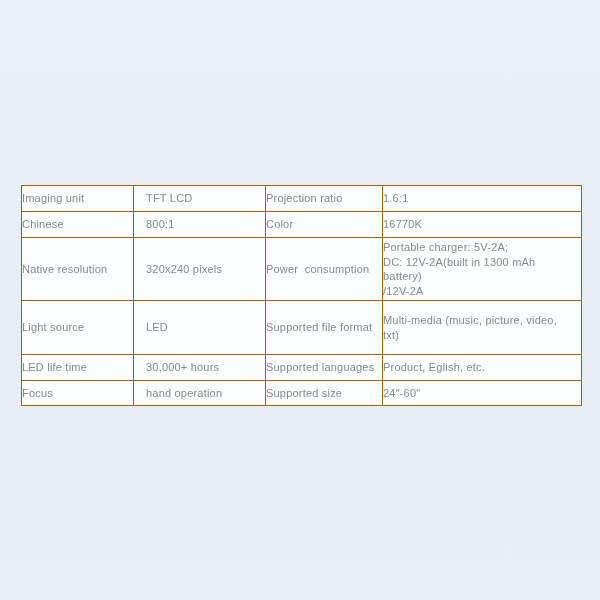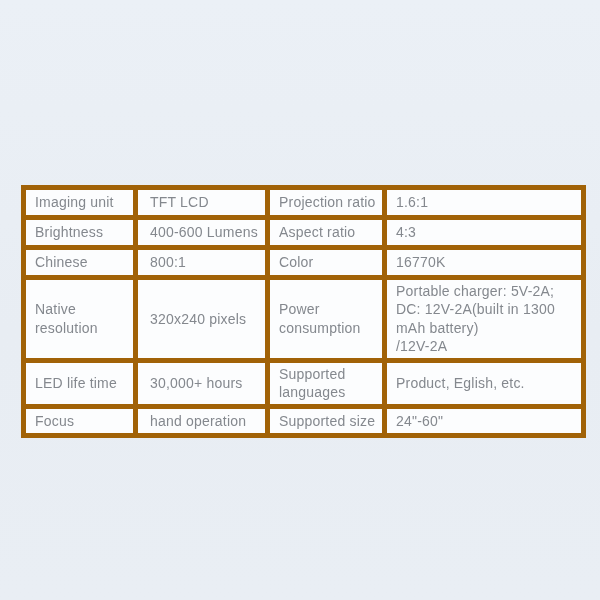--- a/index.html
+++ b/index.html
@@ -22,25 +22,25 @@
   table.spec {
     position: absolute;
     left: 21px;
     top: 185px;
     width: 560px;
     border-collapse: collapse;
     table-layout: fixed;
     background: #fcfdfe;
   }
   table.spec td {
-    border: 5px solid #a16207;
-    font-size: 14px;
+    border: 1px solid #a16207;
+    font-size: 11px;
     line-height: 1.32;
     color: #84888e;
-    padding: 2px 6px 2px 9px;
+    padding: 2px 6px 2px 0;
     vertical-align: middle;
     white-space: pre-wrap;
     overflow: hidden;
     letter-spacing: 0.2px;
   }
   table.spec col.c1 { width: 112px; }
   table.spec col.c2 { width: 132px; }
   table.spec col.c3 { width: 117px; }
   table.spec col.c4 { width: 199px; }
   table.spec td.value-left { padding-left: 12px; }
@@ -66,38 +66,38 @@
         <col class="c4">
     </colgroup>
     <tbody>
       <tr>
         <td>Imaging unit</td>
         <td class="value-left">TFT LCD</td>
         <td>Projection ratio</td>
         <td>1.6:1</td>
       </tr>
       <tr>
-        <td>Brightness</td>
-        <td class="value-left">400-600 Lumens</td>
-        <td>Aspect ratio</td>
-        <td>4:3</td>
-      </tr>
-      <tr>
         <td>Chinese</td>
         <td class="value-left">800:1</td>
         <td>Color</td>
         <td>16770K</td>
       </tr>
       <tr>
         <td>Native resolution</td>
         <td class="value-left">320x240 pixels</td>
         <td>Power  consumption</td>
         <td>Portable charger: 5V-2A;
 DC: 12V-2A(built in 1300 mAh battery)
 /12V-2A</td>
+      </tr>
+      <tr>
+        <td>Light source</td>
+        <td class="value-left">LED</td>
+        <td>Supported file format</td>
+        <td>Multi-media (music, picture, video, txt)</td>
       </tr>
       <tr>
         <td>LED life time</td>
         <td class="value-left">30,000+ hours</td>
         <td>Supported languages</td>
         <td>Product, Eglish, etc.</td>
       </tr>
       <tr>
         <td>Focus</td>
         <td class="value-left">hand operation</td>

